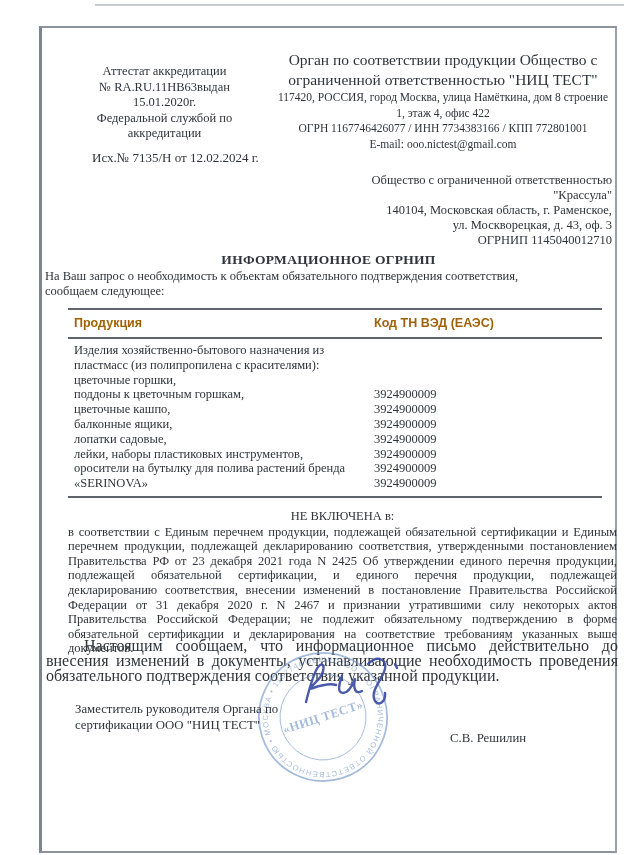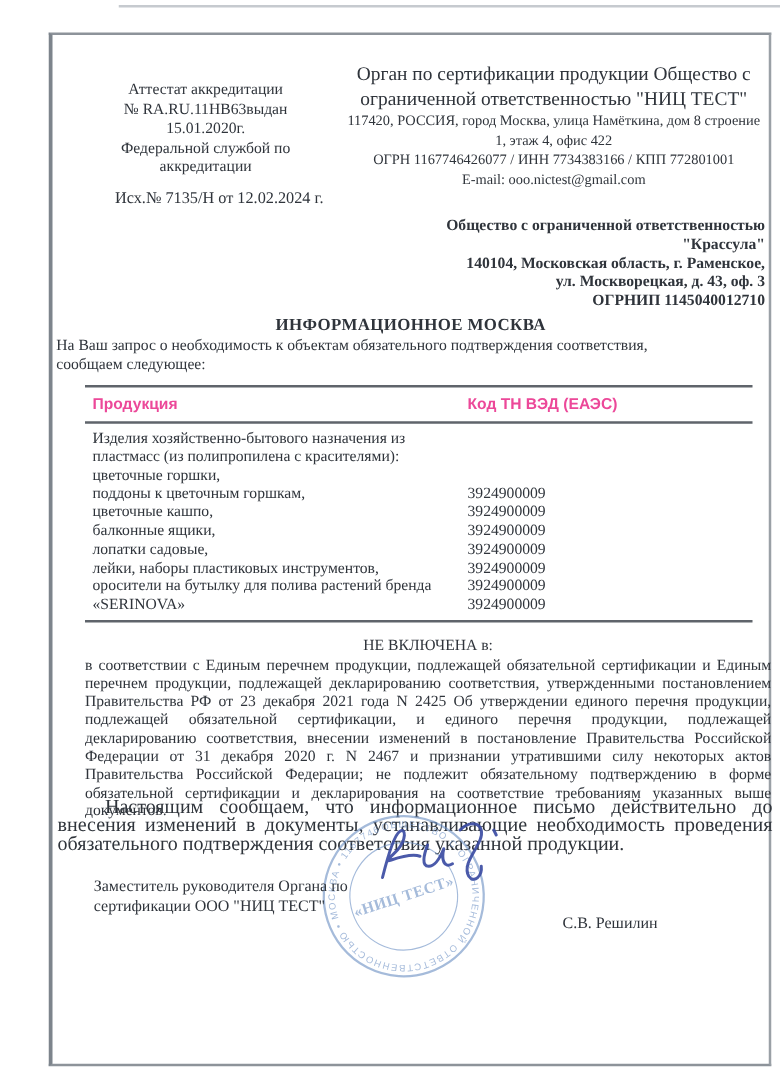--- a/index.html
+++ b/index.html
@@ -12,28 +12,28 @@
               border-top:2px solid #8d939a;border-right:2px solid #9aa0a6;
               border-bottom:2px solid #8d939a;border-left:3px solid #7d848c;}
   
   #accreditation{left:62px;top:64px;width:205px;text-align:center;font-size:12.5px;line-height:15.5px;}
   #outgoing-ref{left:60px;top:150px;font-size:13px;margin-left:32px;}
   
   #cert-body{left:270px;top:50px;width:346px;text-align:center;}
   #cert-body .t{font-size:15.5px;line-height:20px;}
   #cert-body .a{font-size:11.5px;line-height:15.5px;}
   
-  #addressee{right:12px;top:173px;width:340px;text-align:right;font-size:12.5px;line-height:15px;font-weight:bold;}
+  #addressee{right:12px;top:173px;width:340px;text-align:right;font-size:12.5px;line-height:15px;}
   
   #letter-title{left:45px;top:252px;width:567px;text-align:center;font-weight:bold;font-size:13.5px;letter-spacing:.3px;}
   #intro{left:45px;top:269px;width:567px;font-size:12.5px;line-height:15px;}
   
   #product-table{left:68px;top:308px;width:534px;border-top:2px solid #5f646b;border-bottom:2px solid #5f646b;}
   #product-table .thead{display:flex;padding:6px 0 7px 6px;border-bottom:2px solid #5f646b;
-      font-family:"Liberation Sans", sans-serif;font-weight:bold;font-size:12.5px;color:#ec4899;}
+      font-family:"Liberation Sans", sans-serif;font-weight:bold;font-size:12.5px;color:#a16207;}
   .col-product{width:300px;}
   .col-code{flex:1;}
   #product-table .tbody{padding:4px 0 5px;}
   .trow{display:flex;padding-left:6px;font-size:12.5px;line-height:14.8px;}
   
   #not-included{left:68px;top:509px;width:549px;font-size:12.5px;line-height:14.6px;}
   #not-included .head{margin:0 0 1px 0;text-align:center;}
   #not-included .body{text-align:justify;}
   #closing-paragraph{left:46px;top:638px;width:572px;font-size:16px;line-height:15.2px;
       text-align:justify;text-indent:38px;}
@@ -54,37 +54,37 @@
   <div class="abs" id="accreditation">
     <div>Аттестат аккредитации</div>
     <div>№ RA.RU.11НВ63выдан</div>
     <div>15.01.2020г.</div>
     <div>Федеральной службой по</div>
     <div>аккредитации</div>
   </div>
   <div class="abs" id="outgoing-ref">Исх.№ 7135/Н от 12.02.2024 г.</div>
 
   <div class="abs" id="cert-body">
-    <div class="t">Орган по сертификации продукции Общество с</div>
+    <div class="t">Орган по соответствии продукции Общество с</div>
     <div class="t">ограниченной ответственностью "НИЦ ТЕСТ"</div>
     <div class="a">117420, РОССИЯ, город Москва, улица Намёткина, дом 8 строение</div>
     <div class="a">1, этаж 4, офис 422</div>
     <div class="a">ОГРН 1167746426077 / ИНН 7734383166 / КПП 772801001</div>
     <div class="a">E-mail: ooo.nictest@gmail.com</div>
   </div>
 
   <div class="abs" id="addressee">
     <div>Общество с ограниченной ответственностью</div>
     <div>"Крассула"</div>
     <div>140104, Московская область, г. Раменское,</div>
     <div>ул. Москворецкая, д. 43, оф. 3</div>
     <div>ОГРНИП 1145040012710</div>
   </div>
 
-  <div class="abs" id="letter-title">ИНФОРМАЦИОННОЕ МОСКВА</div>
+  <div class="abs" id="letter-title">ИНФОРМАЦИОННОЕ ОГРНИП</div>
   <div class="abs" id="intro">
     <div>На Ваш запрос о необходимость к объектам обязательного подтверждения соответствия,</div>
     <div>сообщаем следующее:</div>
   </div>
 
   <div class="abs" id="product-table">
     <div class="thead">
       <span class="col-product">Продукция</span>
       <span class="col-code">Код ТН ВЭД (ЕАЭС)</span>
     </div>

